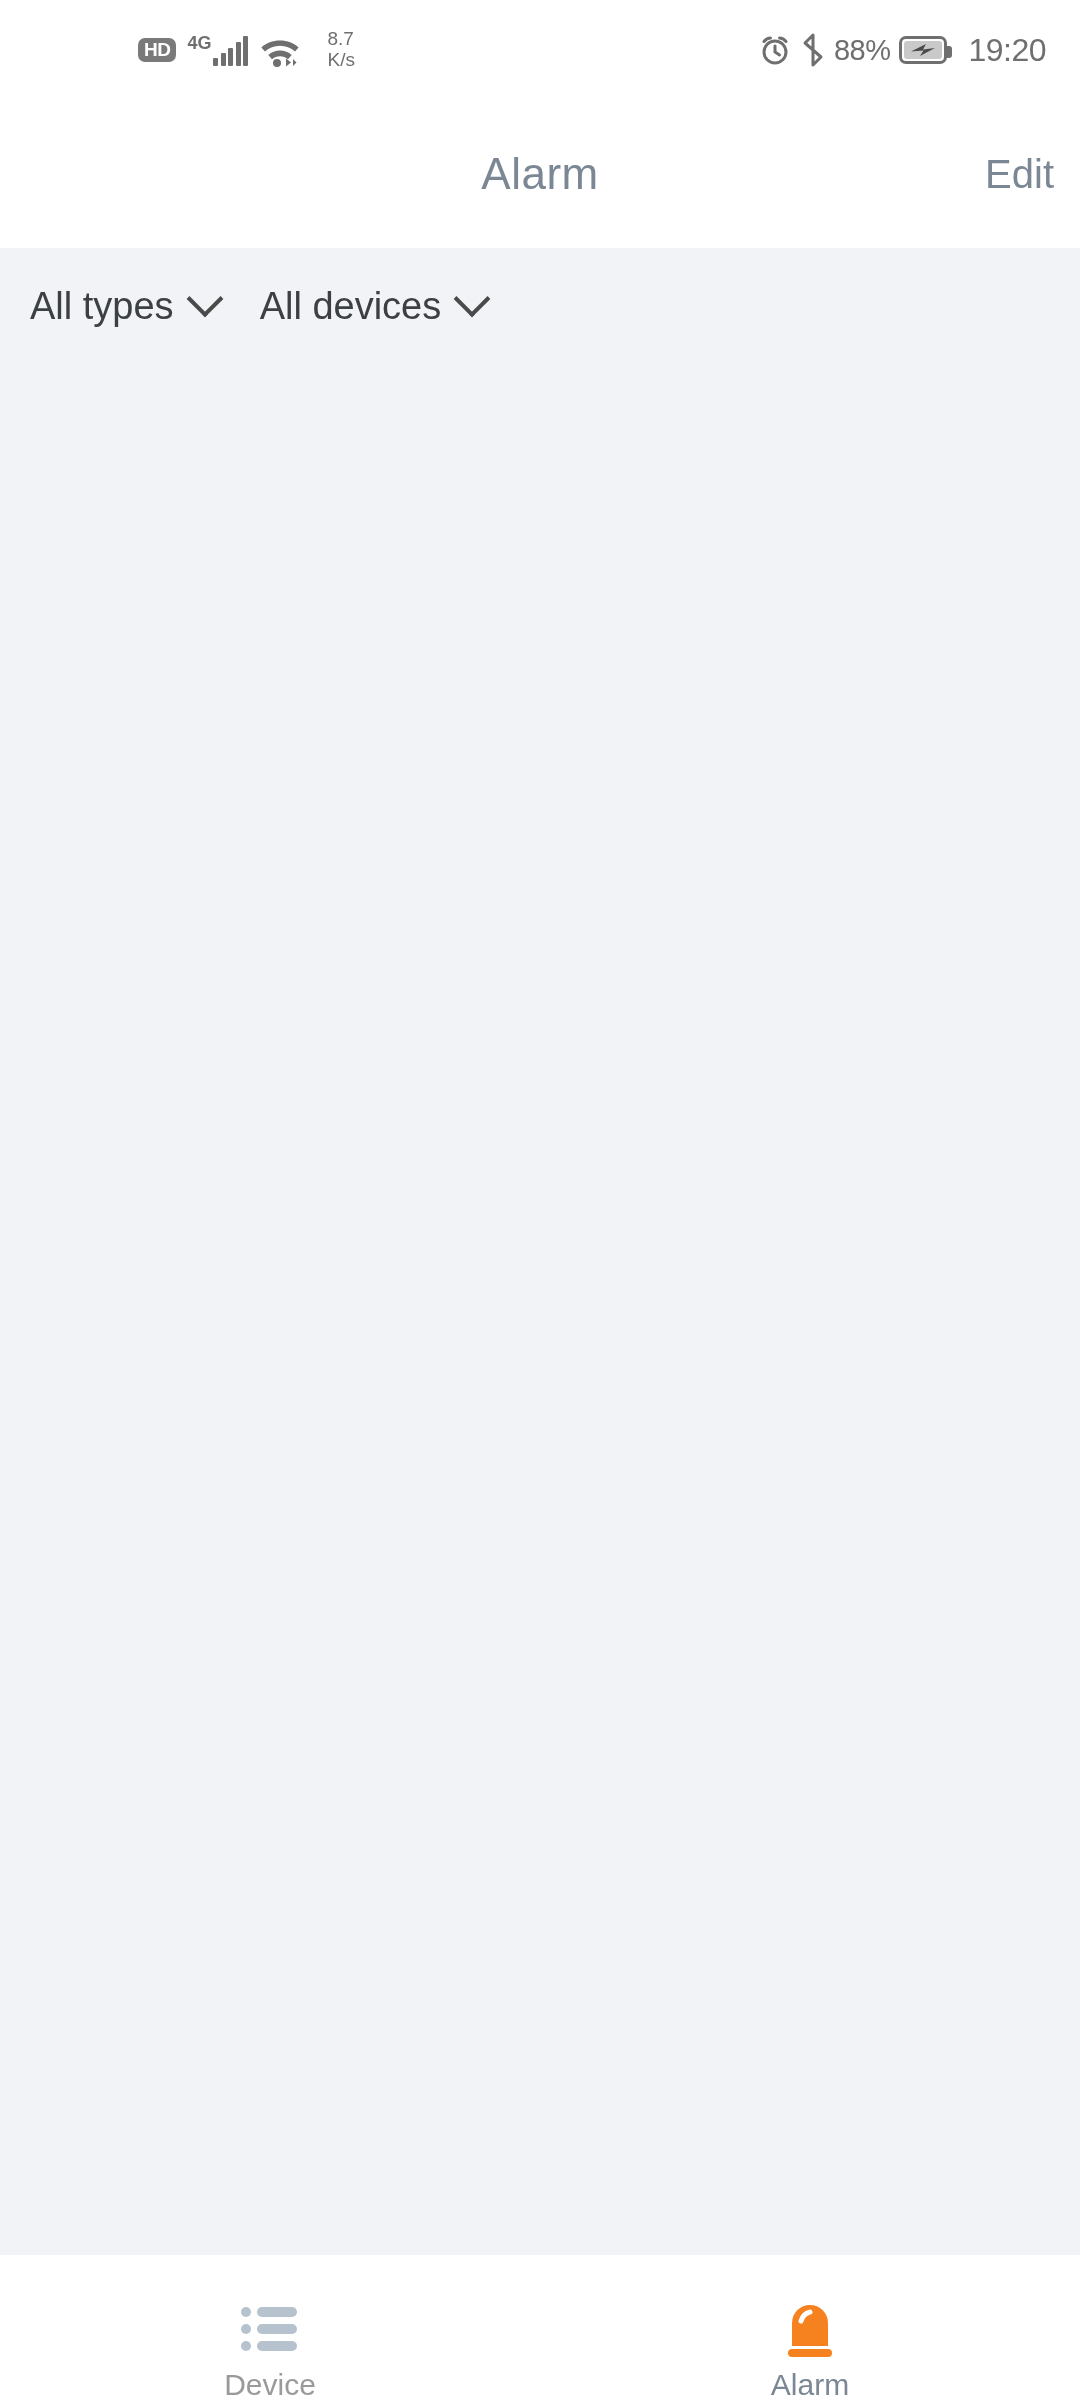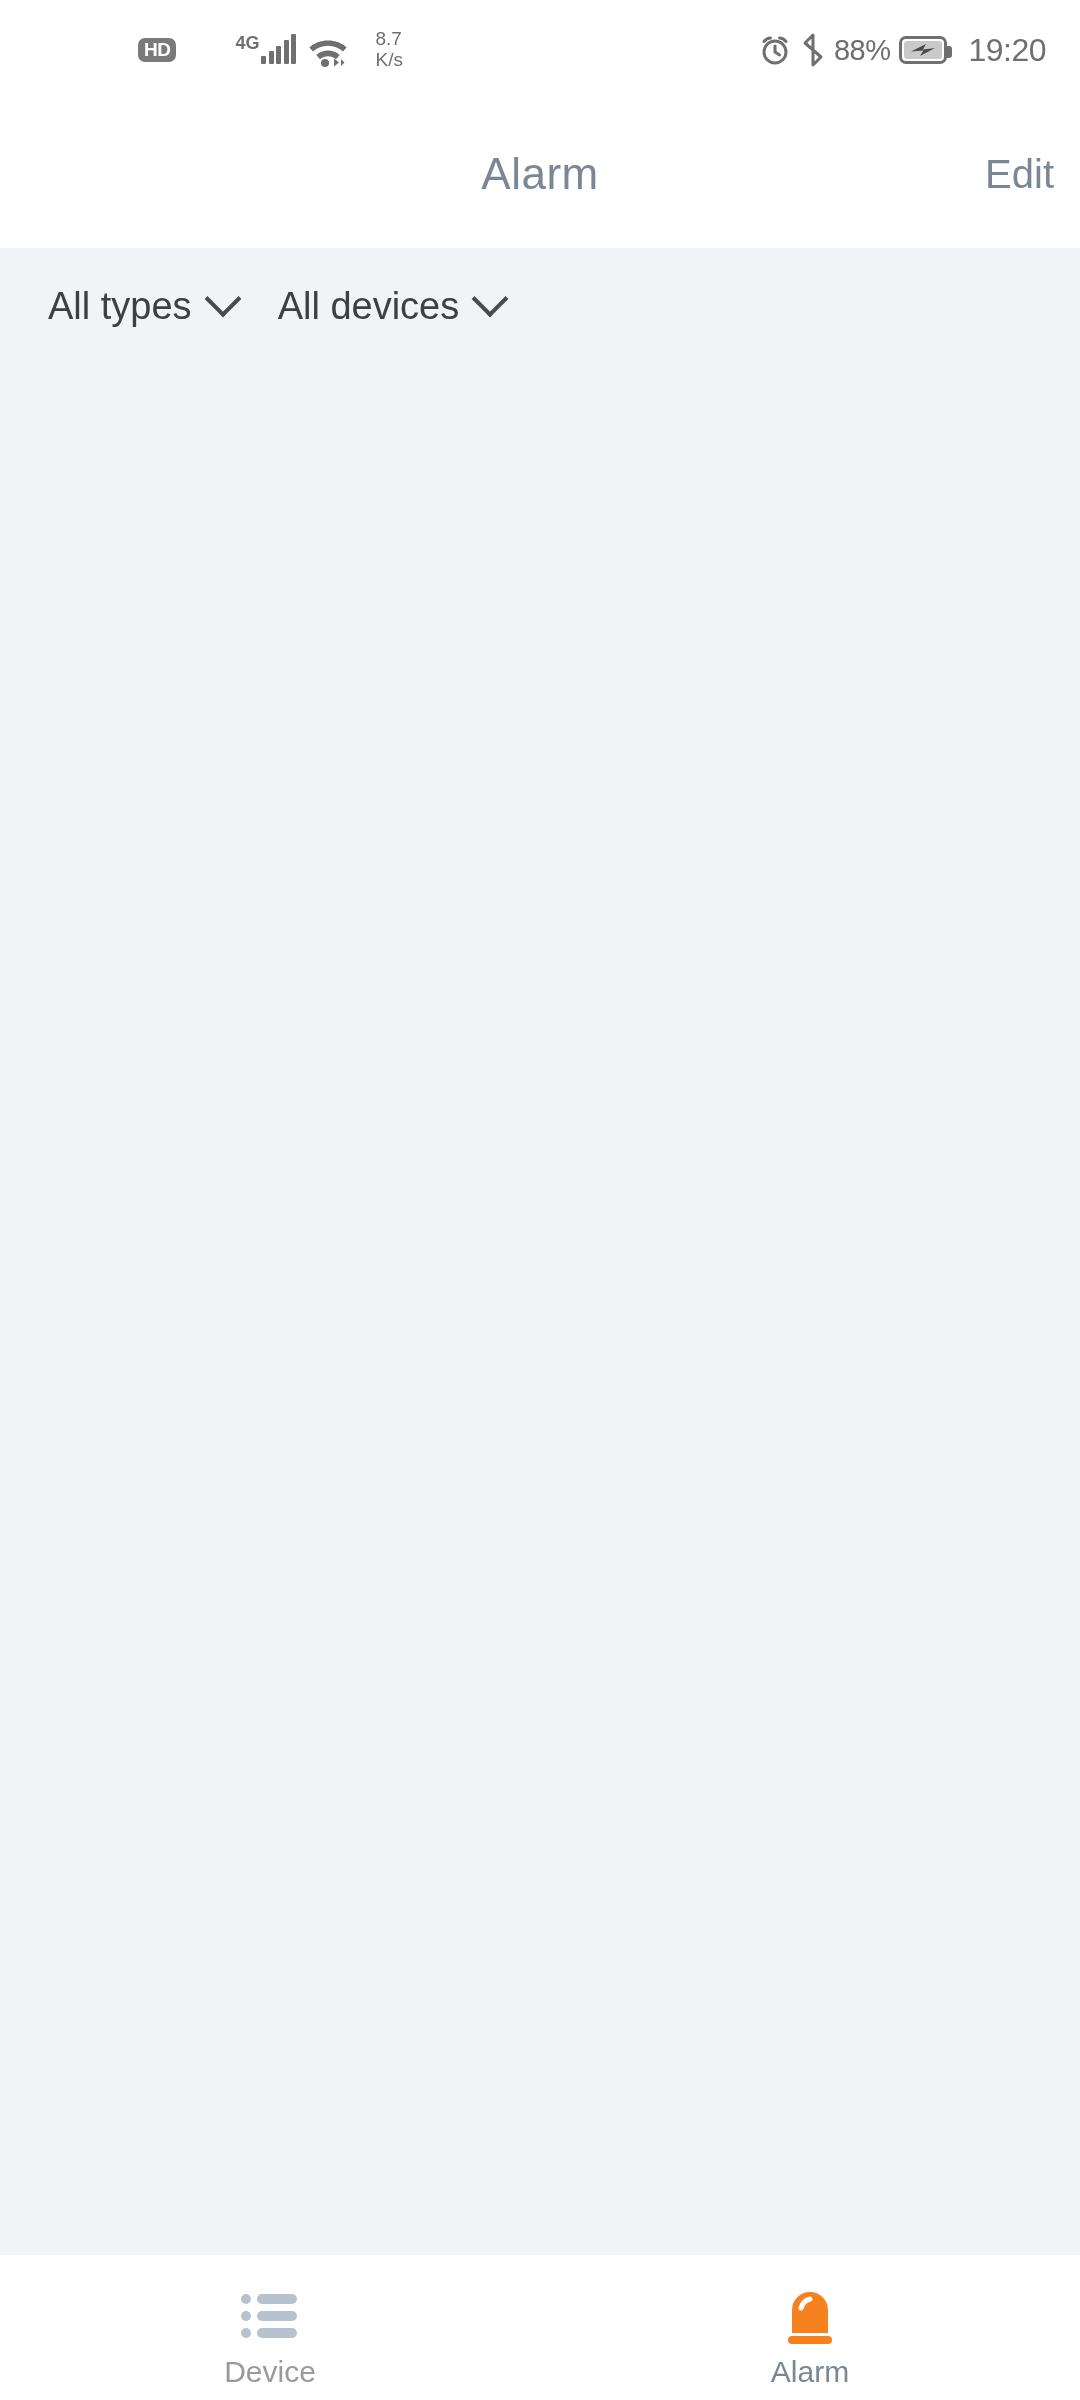--- a/index.html
+++ b/index.html
@@ -48,22 +48,22 @@
     color: #ffffff;
     font-size: 19px;
     font-weight: bold;
     border-radius: 7px;
     padding: 2px 6px 3px 6px;
     line-height: 1;
     letter-spacing: -0.5px;
   }
   .sig-group {
     display: flex;
+    align-items: flex-end;
     gap: 2px;
-    margin-left: 48px;
   }
   .gen-label {
     font-size: 18px;
     font-weight: bold;
     color: #6f6f6f;
     line-height: 1;
     margin-bottom: 14px;
   }
   .bars {
     display: flex;
@@ -158,21 +158,21 @@
     flex: 1 1 auto;
     background: #f1f3f6;
     display: flex;
     flex-direction: column;
     min-height: 0;
   }
   .filter-bar {
     flex: 0 0 116px;
     display: flex;
     align-items: center;
-    padding-left: 48px;
+    padding-left: 30px;
     gap: 42px;
   }
   .filter {
     display: flex;
     align-items: center;
     gap: 18px;
     cursor: pointer;
   }
   .filter-label {
     font-size: 38px;
@@ -190,21 +190,21 @@
     flex: 1 1 auto;
     min-height: 0;
   }
 
   
   .bottom-nav {
     flex: 0 0 145px;
     height: 145px;
     background: #ffffff;
     display: flex;
-    align-items: center;
+    align-items: flex-end;
     padding-top: 16px;
     box-sizing: border-box;
   }
   .nav-tab {
     flex: 1 1 25%;
     display: flex;
     flex-direction: column;
     align-items: center;
     gap: 10px;
     cursor: pointer;

